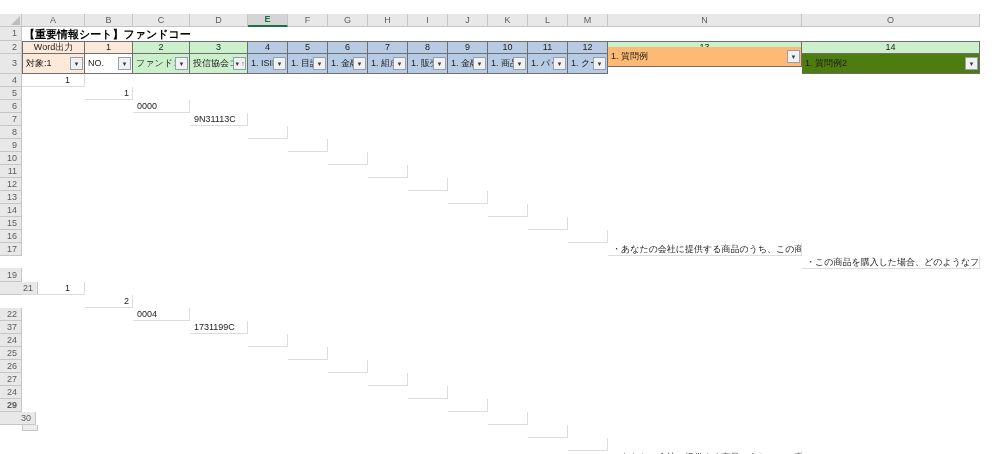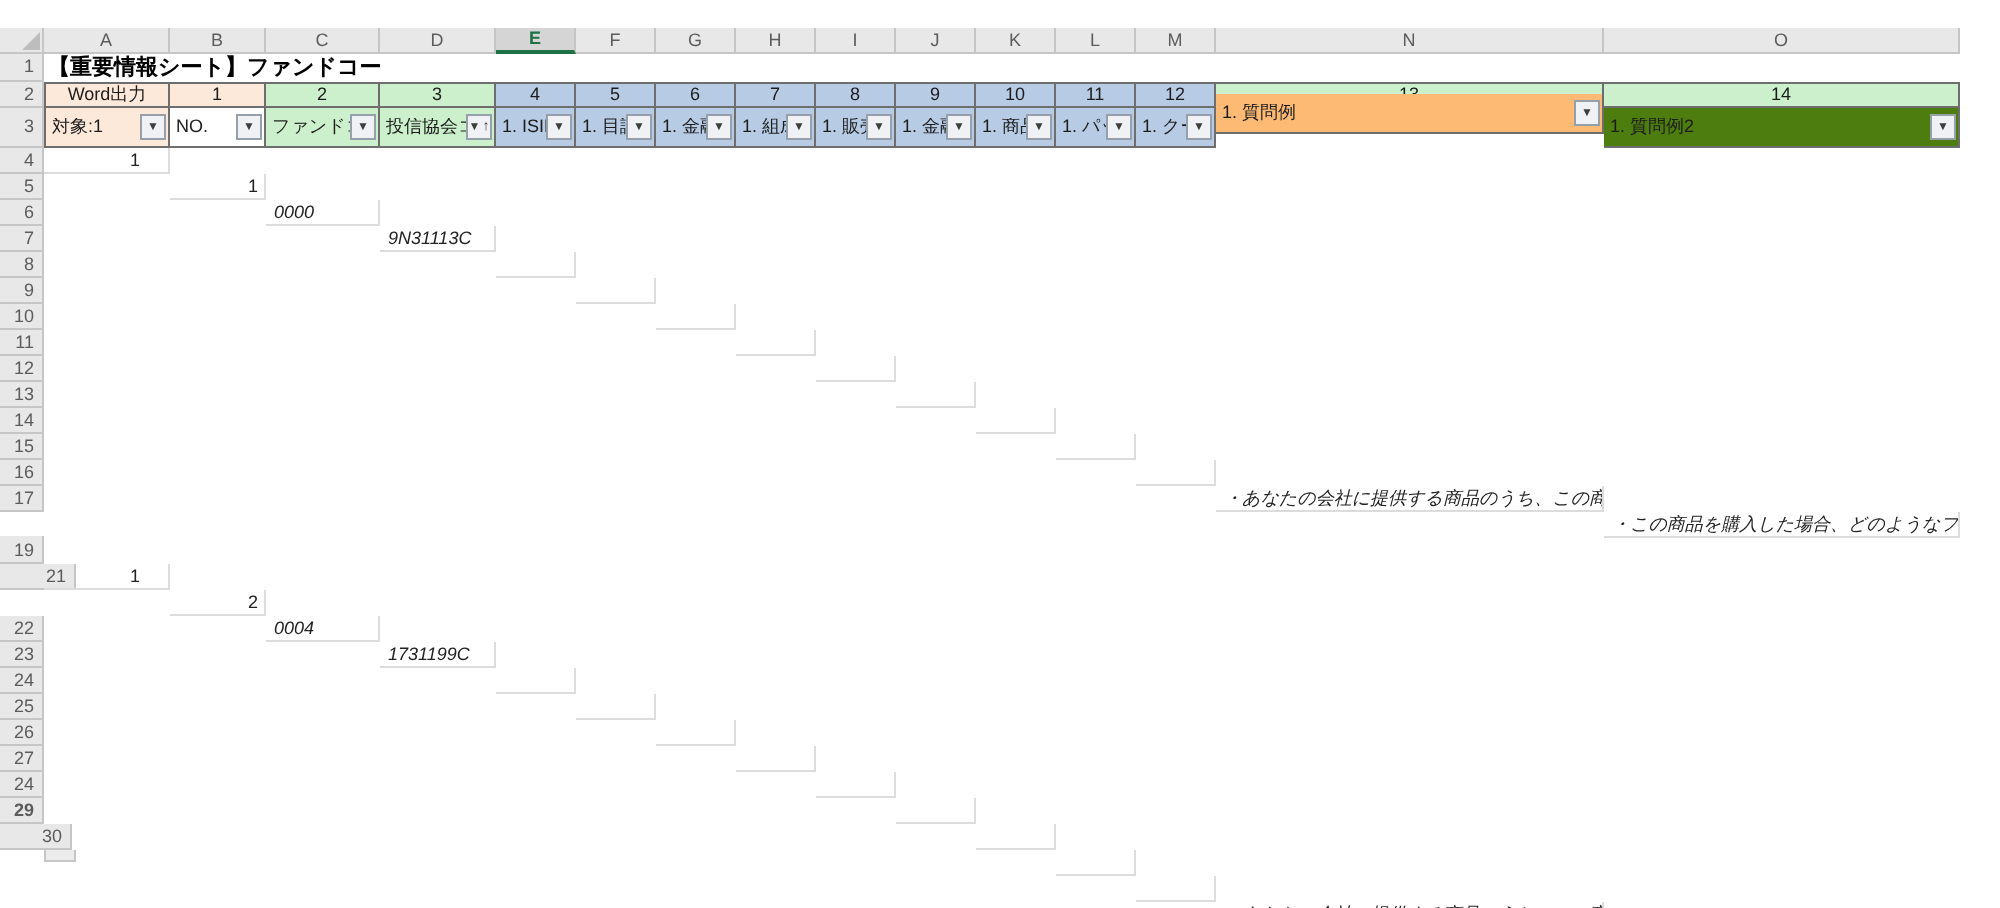--- a/index.html
+++ b/index.html
@@ -19,21 +19,21 @@
          display:flex;align-items:center;overflow:hidden;white-space:nowrap;line-height:1;}
   .hcell.first{border-left:1px solid #6E6E6E;}
   .hcell.center{justify-content:center;}
   .hcell.r3{border-top:none;padding-left:3px;}
   
   .cell{font-size:9px;color:#222;border-right:1px solid #DCDCDC;border-bottom:1px solid #DCDCDC;
         display:flex;align-items:center;overflow:hidden;white-space:nowrap;line-height:1;position:relative;}
   .cell.a-right{justify-content:flex-end;}
   .cell.padA{padding-right:14px;}
   .cell.padB{padding-right:3px;}
-  .cell.a-left{padding-left:4px;font-style:italic;}
+  .cell.a-left{padding-left:4px;}
   
   .fbtn{width:11px;height:11px;background:#EFF1F4;border:1px solid #96A0AB;margin-left:auto;
         margin-right:1px;flex:0 0 auto;display:flex;align-items:center;justify-content:center;gap:1px;}
   .fbtn .arr{font-size:6px;color:#3d3d3d;line-height:1;}
   .fbtn .srt{font-size:7px;color:#3d3d3d;line-height:1;}
   .title{left:24px;top:28px;width:420px;height:13px;font-size:11px;font-weight:bold;color:#000;
          line-height:13px;white-space:nowrap;}
   .notch{background:#ECECEC;border:1px solid #C6C6C6;border-top:none;}
 </style>
 </head>
@@ -72,21 +72,21 @@
     <div class="abs ghdr rowhdr" style="left: 0px; top: 191px; width: 22px; height: 13px;">13</div>
     <div class="abs ghdr rowhdr" style="left: 0px; top: 204px; width: 22px; height: 13px;">14</div>
     <div class="abs ghdr rowhdr" style="left: 0px; top: 217px; width: 22px; height: 13px;">15</div>
     <div class="abs ghdr rowhdr" style="left: 0px; top: 230px; width: 22px; height: 13px;">16</div>
     <div class="abs ghdr rowhdr" style="left: 0px; top: 243px; width: 22px; height: 13px;">17</div>
     <div class="abs ghdr rowhdr" style="left: 0px; top: 268px; width: 22px; height: 13px;">18</div>
     <div class="abs ghdr rowhdr" style="left: 0px; top: 269px; width: 22px; height: 13px;">19</div>
     <div class="abs ghdr rowhdr" style="left: 0px; top: 282px; width: 22px; height: 13px;">20</div>
     <div class="abs ghdr rowhdr" style="left: 0px; top: 282px; width: 38px; height: 13px;">21</div>
     <div class="abs ghdr rowhdr" style="left: 0px; top: 308px; width: 22px; height: 13px;">22</div>
-    <div class="abs ghdr rowhdr" style="left: 0px; top: 321px; width: 22px; height: 13px;">23</div>
+    <div class="abs ghdr rowhdr" style="left: 0px; top: 321px; width: 22px; height: 13px;">37</div>
     <div class="abs ghdr rowhdr" style="left: 0px; top: 334px; width: 22px; height: 13px;">24</div>
     <div class="abs ghdr rowhdr" style="left: 0px; top: 347px; width: 22px; height: 13px;">25</div>
     <div class="abs ghdr rowhdr" style="left: 0px; top: 360px; width: 22px; height: 13px;">26</div>
     <div class="abs ghdr rowhdr" style="left: 0px; top: 373px; width: 22px; height: 13px;">27</div>
     <div class="abs ghdr rowhdr" style="left: 0px; top: 386px; width: 22px; height: 13px;">24</div>
     <div class="abs ghdr rowhdr" style="left: 0px; top: 399px; width: 22px; height: 13px; font-weight: bold;">29</div>
     <div class="abs ghdr rowhdr" style="left: 0px; top: 412px; width: 36px; height: 13px;">30</div>
     <div class="abs notch" style="left: 22px; top: 425px; width: 16px; height: 6px;"></div>
     <div class="abs hcell center first" style="left: 22px; top: 41px; width: 63px; height: 13px; background: rgb(253, 233, 217);">Word出力</div>
     <div class="abs hcell center" style="left: 85px; top: 41px; width: 48px; height: 13px; background: rgb(253, 233, 217);">1</div>

